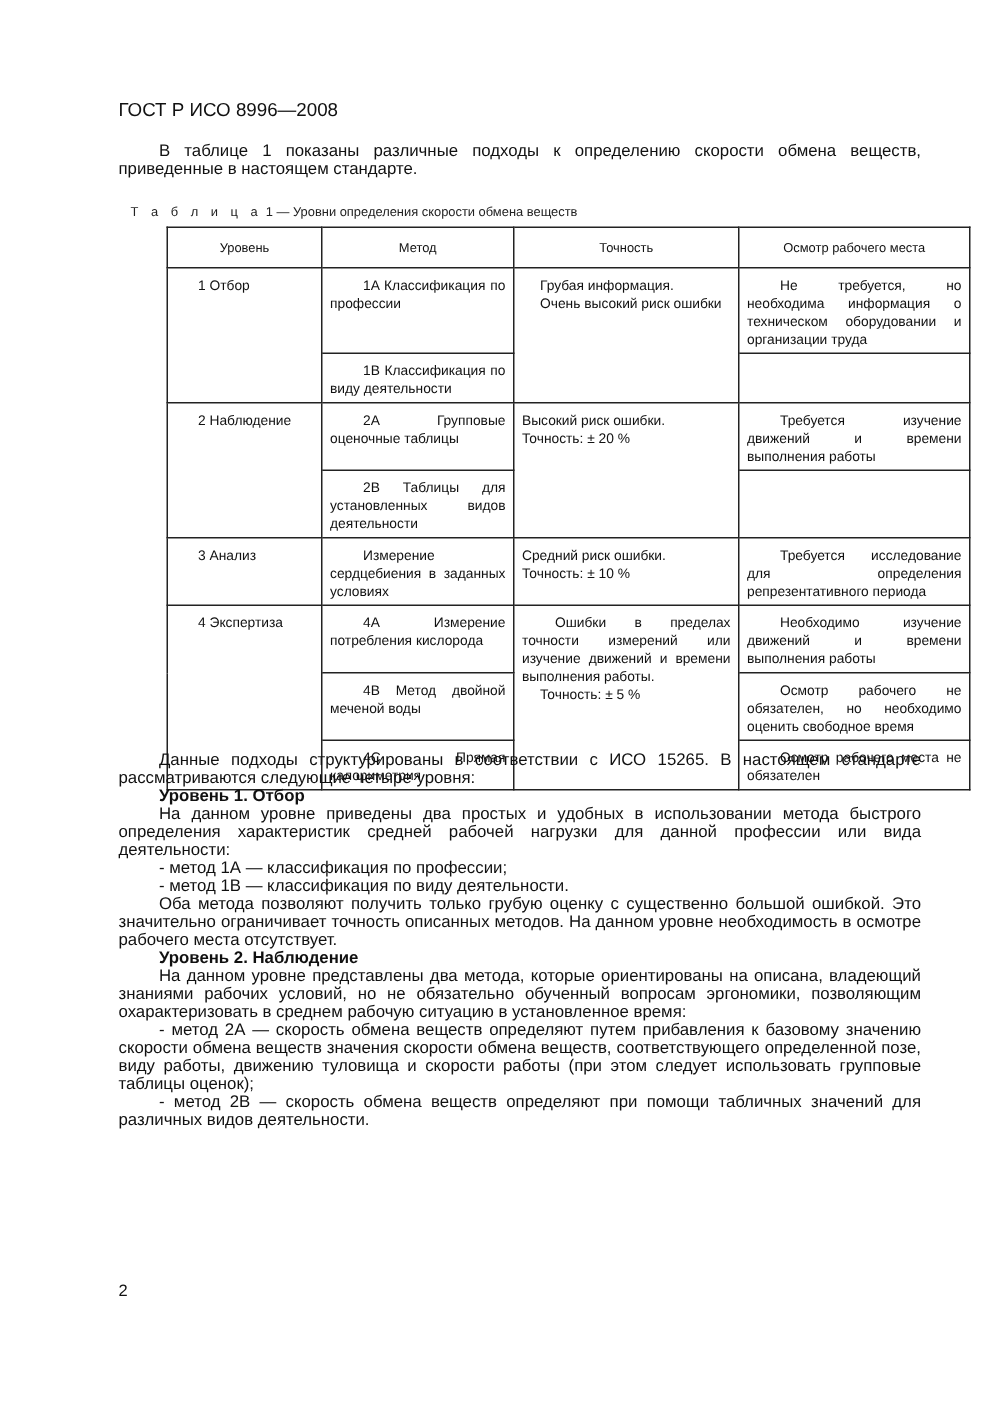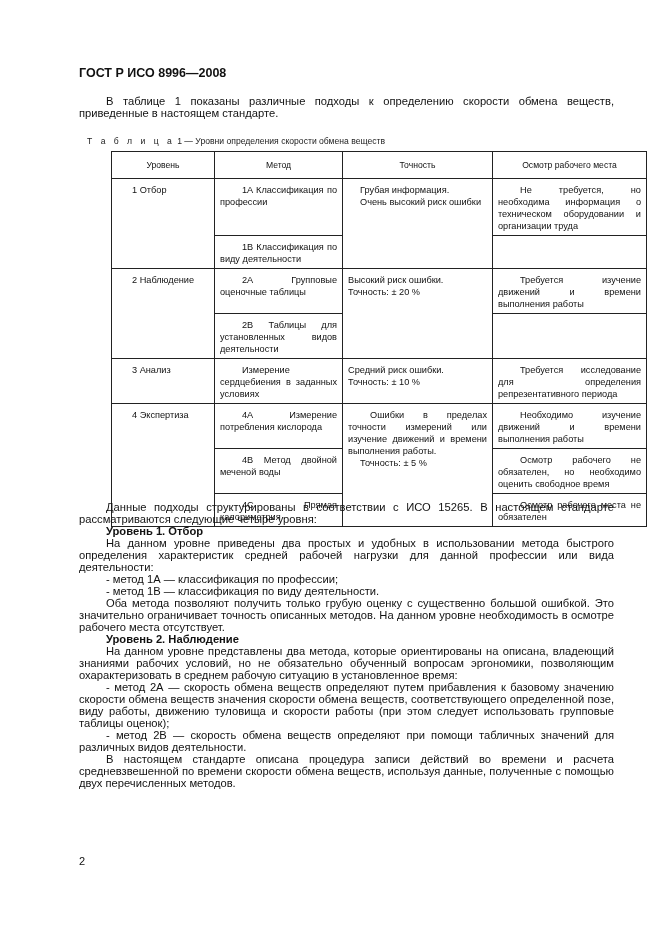--- a/index.html
+++ b/index.html
@@ -1,18 +1,18 @@
 <!DOCTYPE html>
 <html><head>
 <meta charset="utf-8">
 <style>
   html, body { margin: 0; padding: 0; background: #fff; }
   body { width: 661px; height: 936px; position: relative; overflow: hidden;
          font-family: "Liberation Sans", sans-serif; color: #111; }
-  .hdr { position: absolute; left: 79px; top: 66px; font-size: 12.5px; font-weight: bold; }
+  .hdr { position: absolute; left: 79px; top: 66px; font-size: 12.5px; font-weight: normal; }
   .para { position: absolute; left: 79px; width: 535px; font-size: 11.2px; line-height: 12px; text-align: justify; }
   .para p { margin: 0; text-indent: 27px; }
   .para p.h { font-weight: bold; text-indent: 27px; }
   .caption { position: absolute; left: 87px; top: 136px; font-size: 8.6px; color: #222; }
   .caption .sp { letter-spacing: 3px; }
   table.t { position: absolute; left: 79px; top: 151px; width: 535px; border-collapse: collapse;
             font-size: 9.2px; line-height: 12px; table-layout: fixed; margin-left: 32px; }
   table.t td, table.t th { border: 1px solid #222; vertical-align: top; padding: 5px 5px 3px 5px; text-align: justify; }
   table.t th { font-weight: normal; text-align: center; padding: 7px 4px; font-size: 8.6px; vertical-align: middle; height: 11px; }
   table.t td.lvl { padding-left: 20px; text-align: left; }
@@ -138,16 +138,15 @@
   <p>Данные подходы структурированы в соответствии с ИСО 15265. В настоящем стандарте рассматриваются следующие четыре уровня:</p>
   <p class="h">Уровень 1.  Отбор</p>
   <p>На данном уровне приведены два простых и удобных в использовании метода быстрого определения характеристик средней рабочей нагрузки для данной профессии или вида деятельности:</p>
   <p>- метод 1А — классификация по профессии;</p>
   <p>- метод 1В — классификация по виду деятельности.</p>
   <p>Оба метода позволяют получить только грубую оценку с существенно большой ошибкой. Это значительно ограничивает точность описанных методов. На данном уровне необходимость в осмотре рабочего места отсутствует.</p>
   <p class="h">Уровень 2.  Наблюдение</p>
   <p>На данном уровне представлены два метода, которые ориентированы на описана, владеющий знаниями рабочих условий, но не обязательно обученный вопросам эргономики, позволяющим охарактеризовать в среднем рабочую ситуацию в установленное время:</p>
   <p>- метод 2А — скорость обмена веществ определяют путем прибавления к базовому значению скорости обмена веществ значения скорости обмена веществ, соответствующего определенной позе, виду работы, движению туловища и скорости работы (при этом следует использовать групповые таблицы оценок);</p>
   <p>- метод 2В — скорость обмена веществ определяют при помощи табличных значений для различных видов деятельности.</p>
-  <p>В настоящем стандарте описана процедура записи действий во времени и расчета средневзвешенной по времени скорости обмена веществ, используя данные, полученные с помощью двух перечисленных методов.</p>
 </div>
 
 <div class="pg">2</div>
 
 </body></html>

